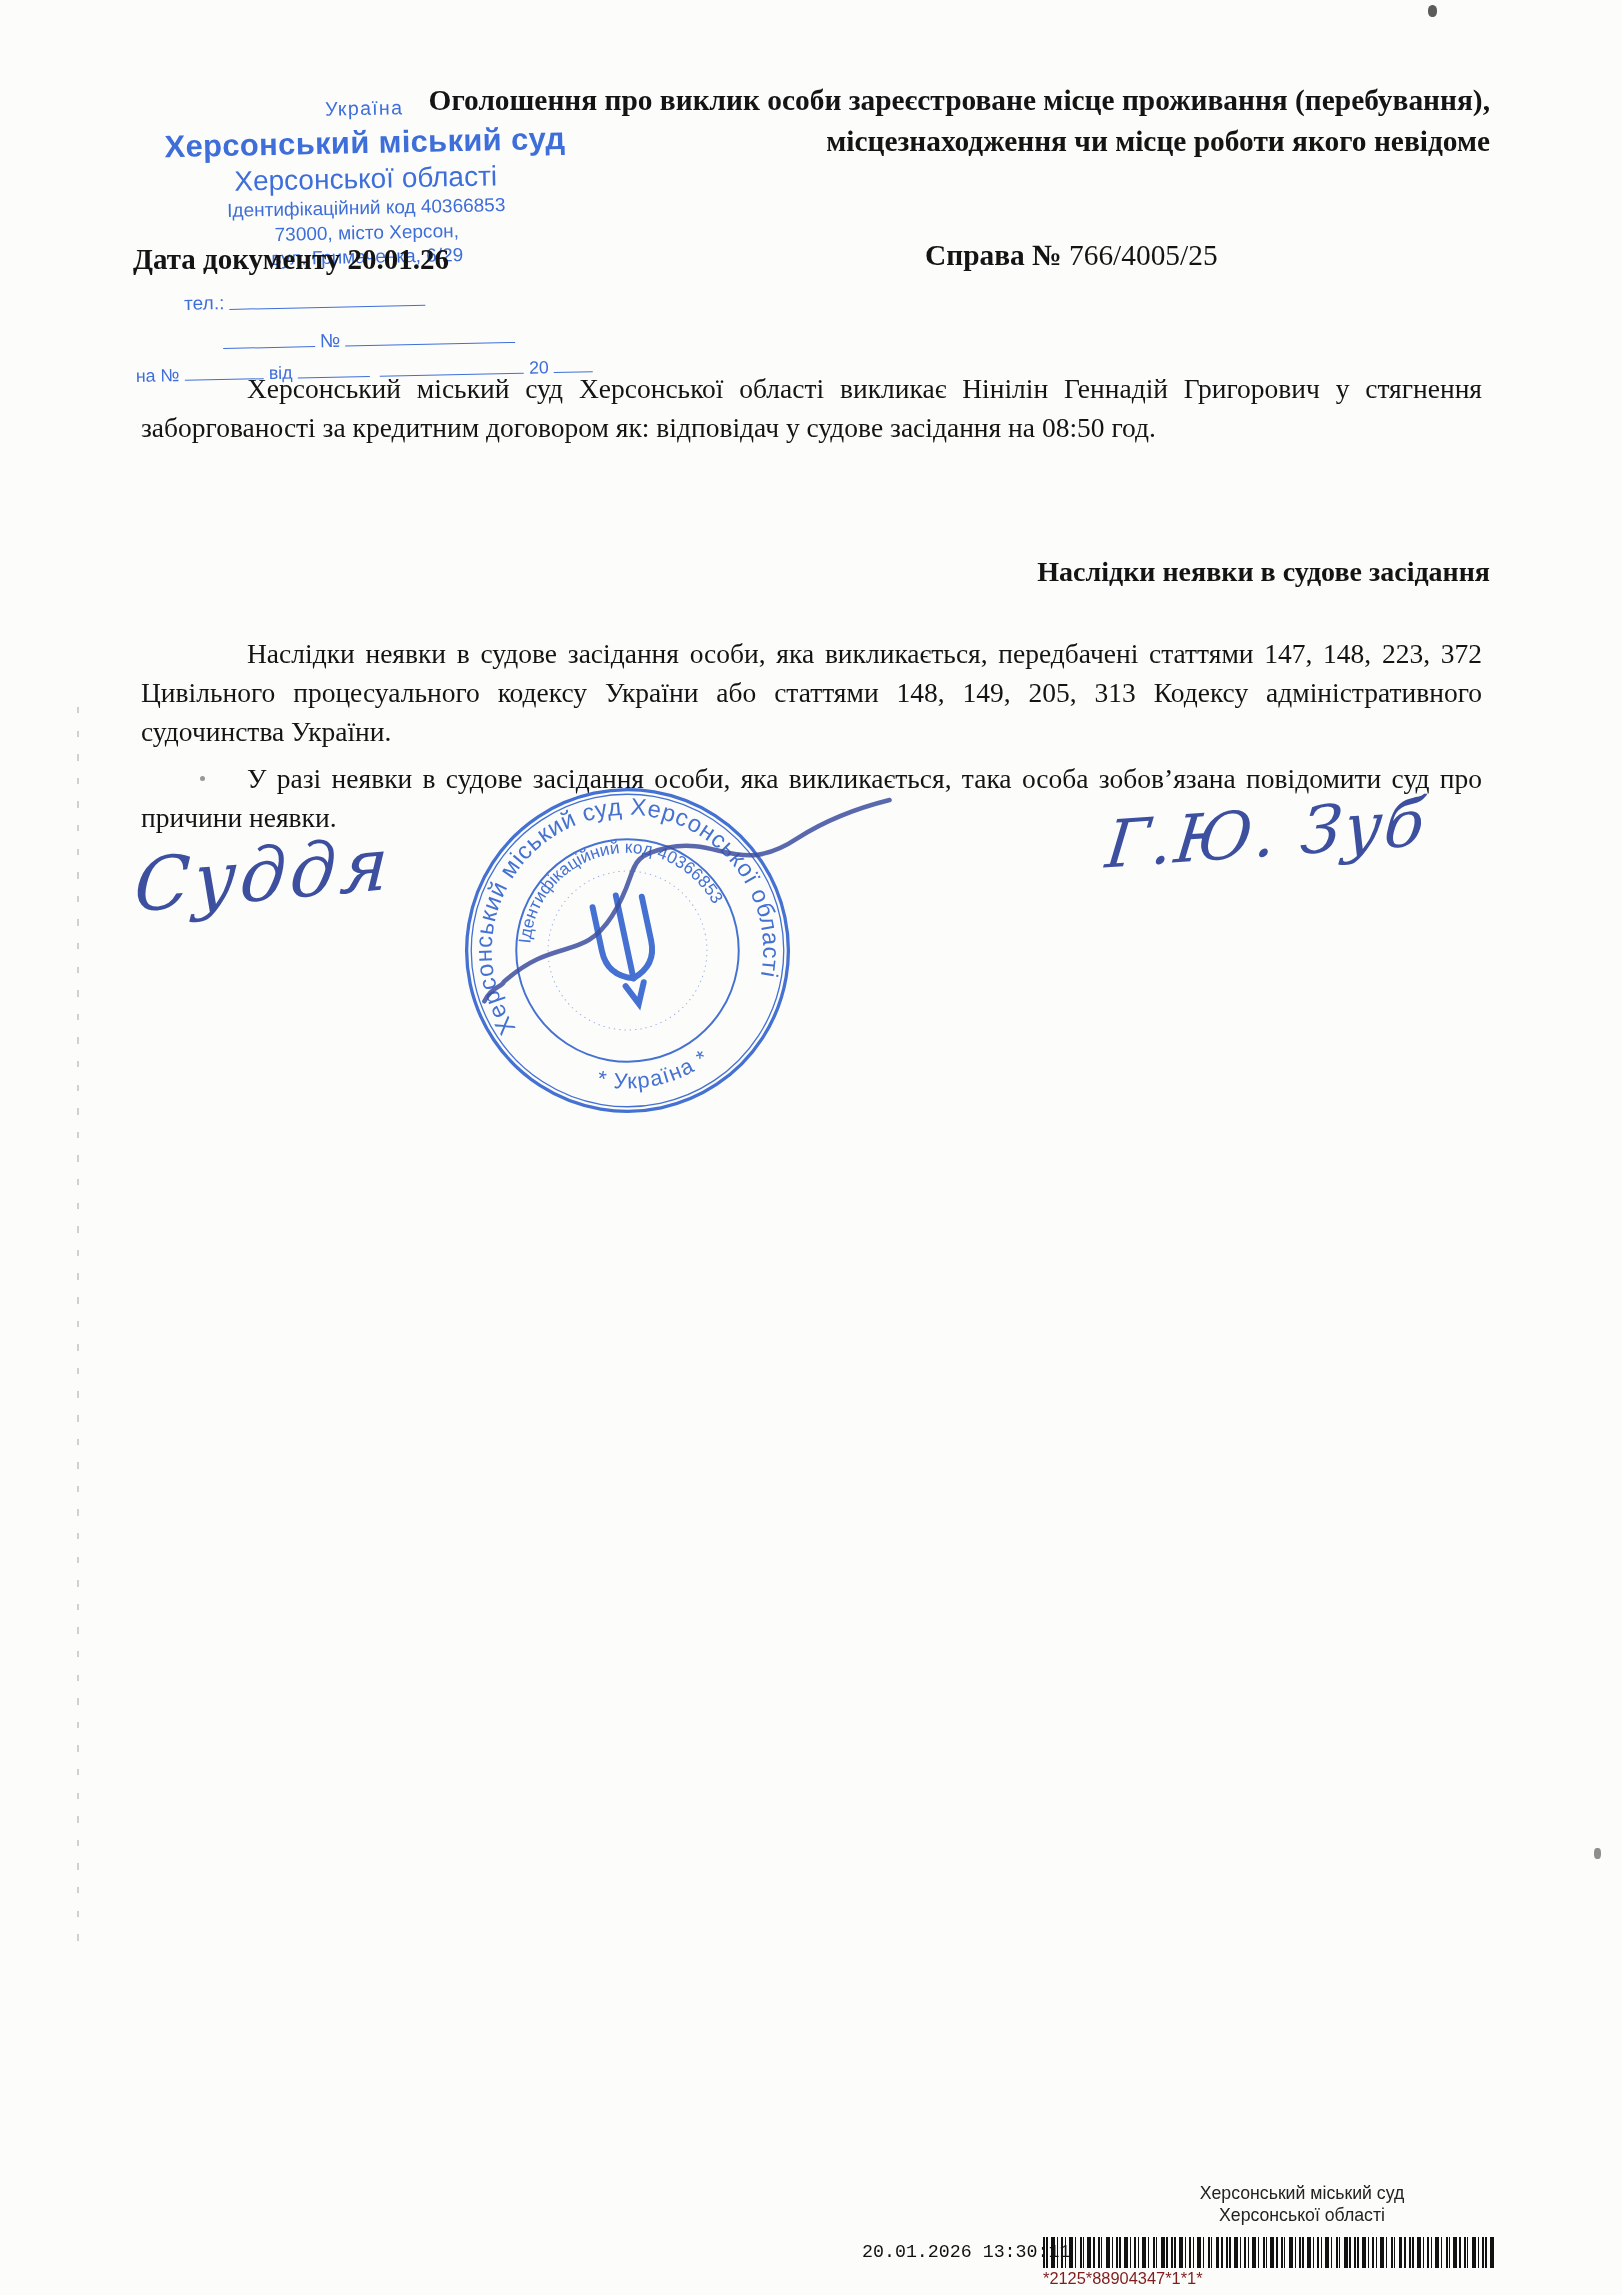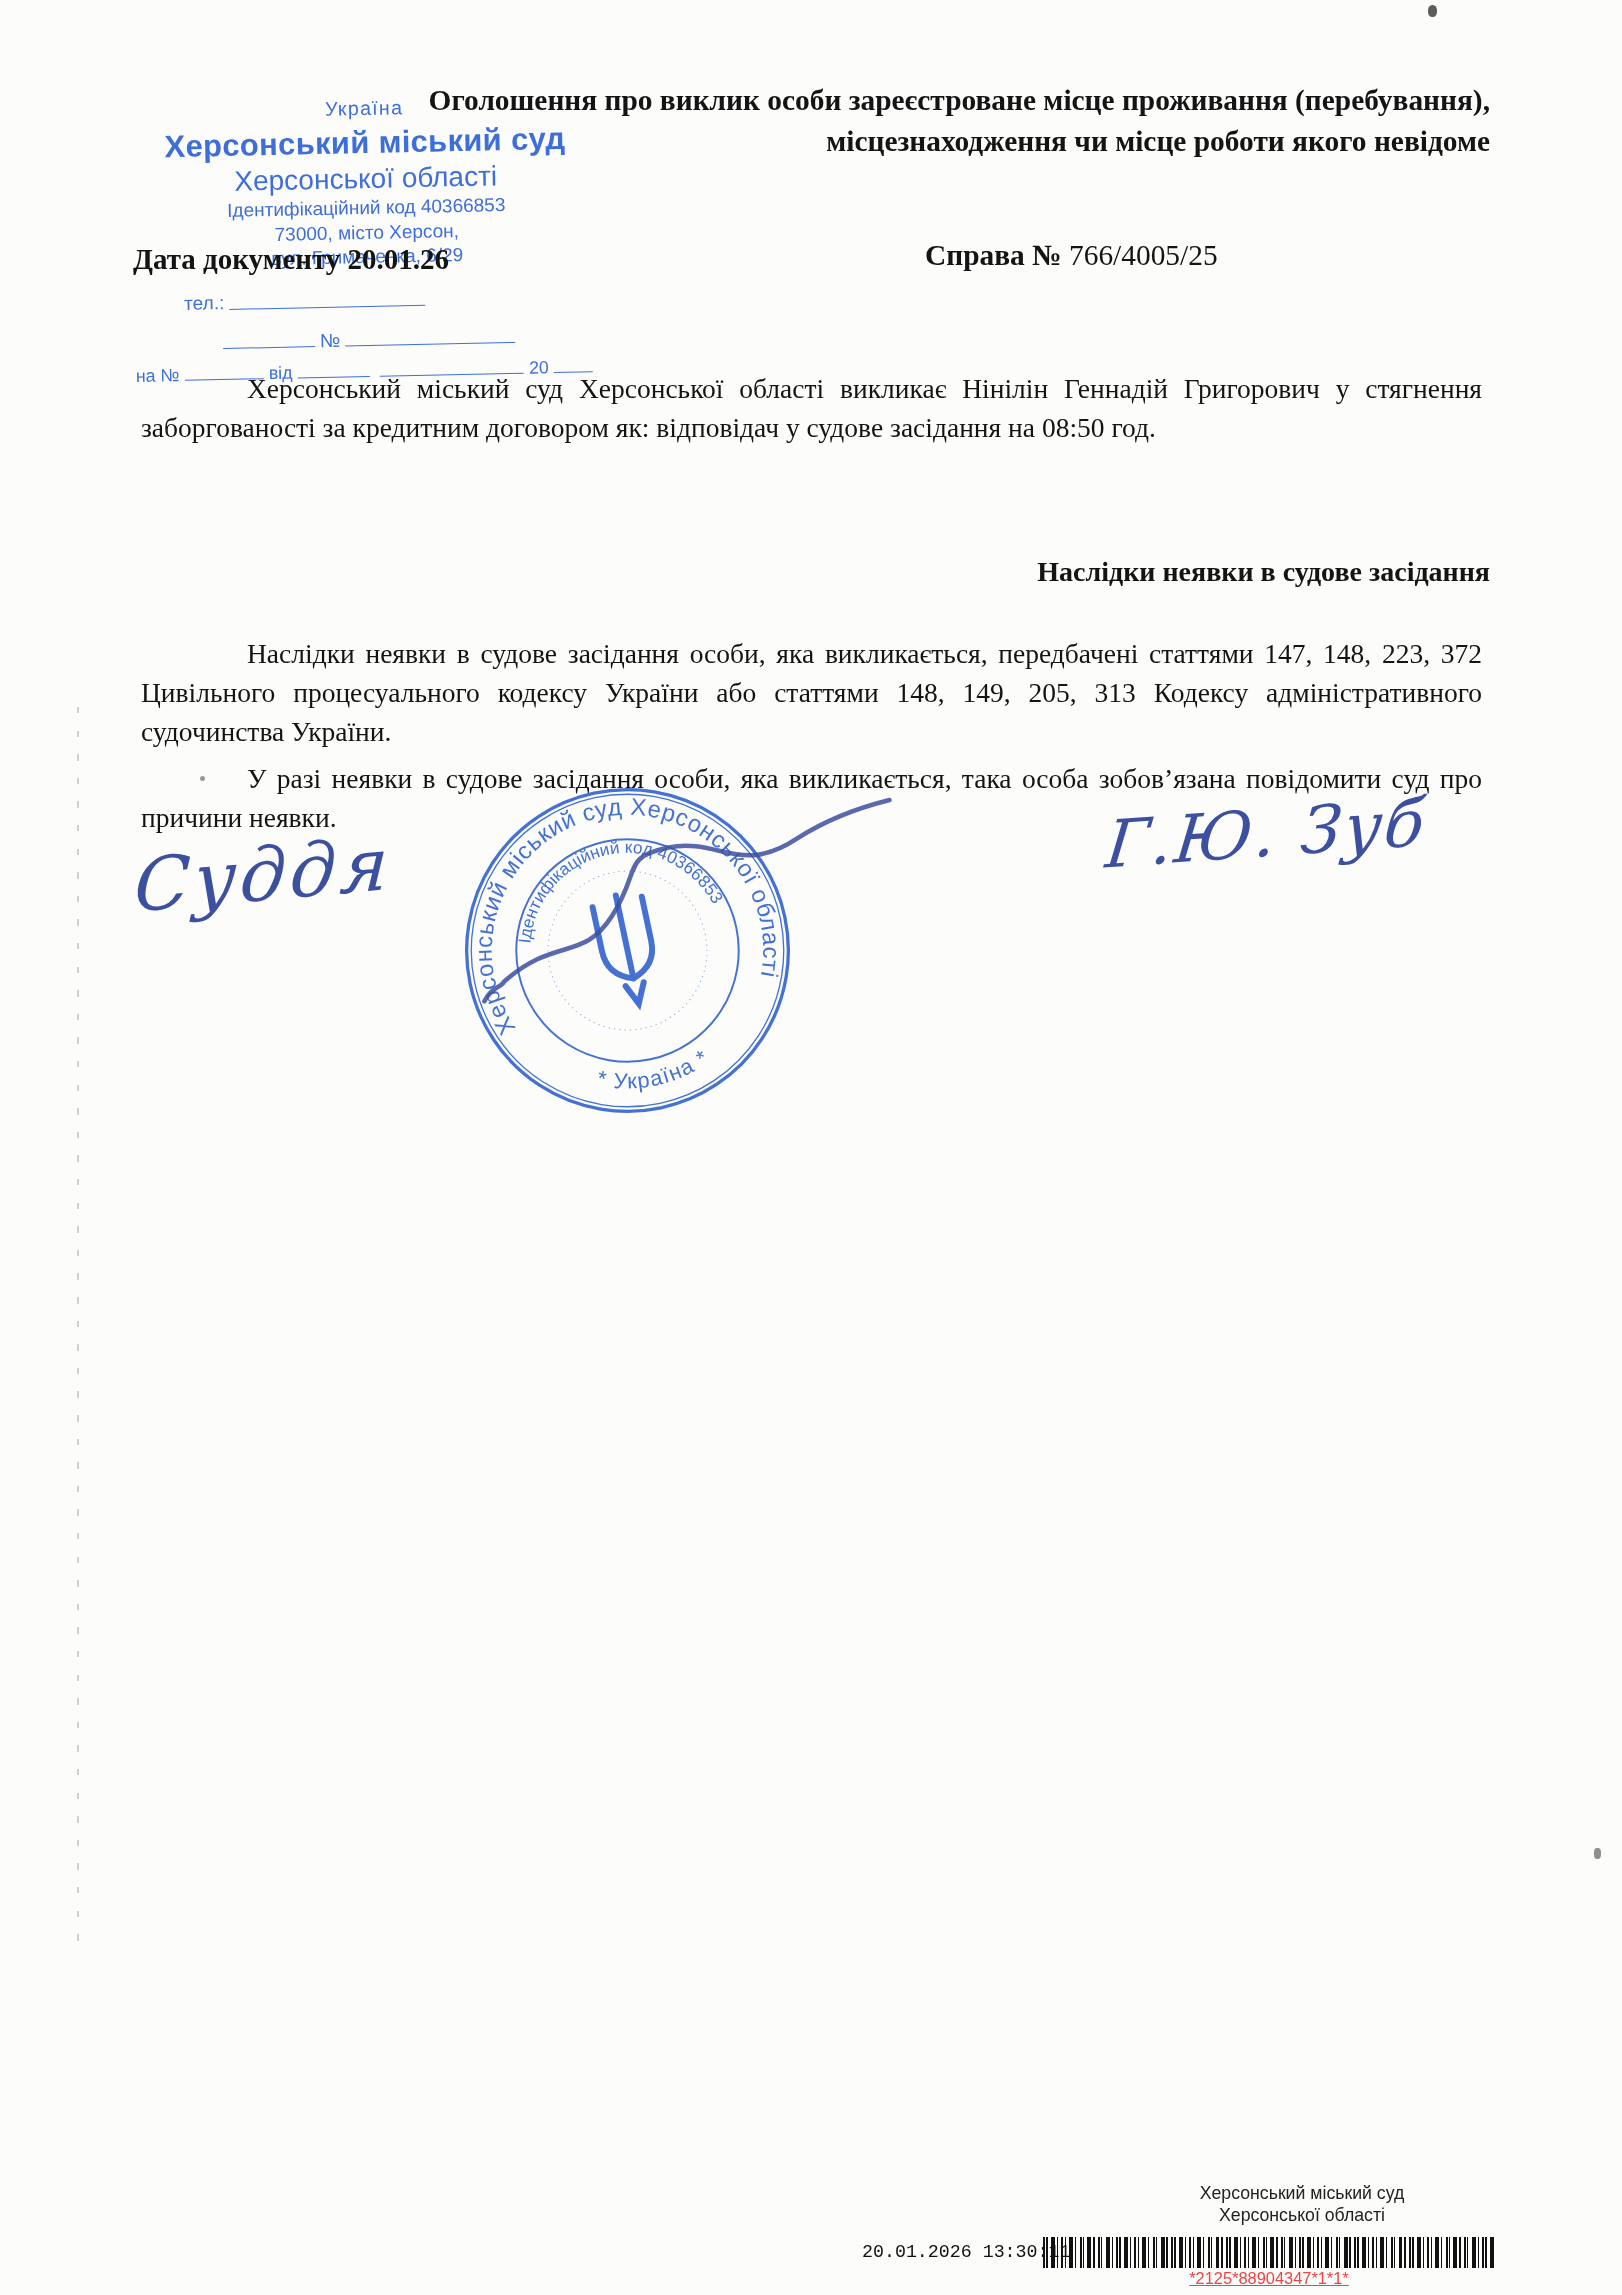--- a/index.html
+++ b/index.html
@@ -95,21 +95,21 @@
   .barcode{
     position:absolute;left:1043px;top:2237px;width:452px;height:31px;z-index:3;
     background:repeating-linear-gradient(90deg,
       #111 0 2px, transparent 2px 3.3px,
       #111 3.3px 4.6px, transparent 4.6px 7.9px,
       #111 7.9px 11.8px, transparent 11.8px 13.7px,
       #111 13.7px 15px, transparent 15px 18.3px);
   }
   .barcode-num{
     position:absolute;left:1043px;top:2269px;width:452px;z-index:3;
-    text-align:center;font-family:"Liberation Sans", sans-serif;font-size:16.4px;color:#ef4444;text-decoration:underline;
+    text-align:left;font-family:"Liberation Sans", sans-serif;font-size:16.4px;color:#7f1d1d;
   }
 </style>
 </head>
 <body>
 
 <div class="page">
 
   <div class="artifact left-dashes"></div>
   <div class="artifact speck s1"></div>
   <div class="artifact speck s2"></div>

